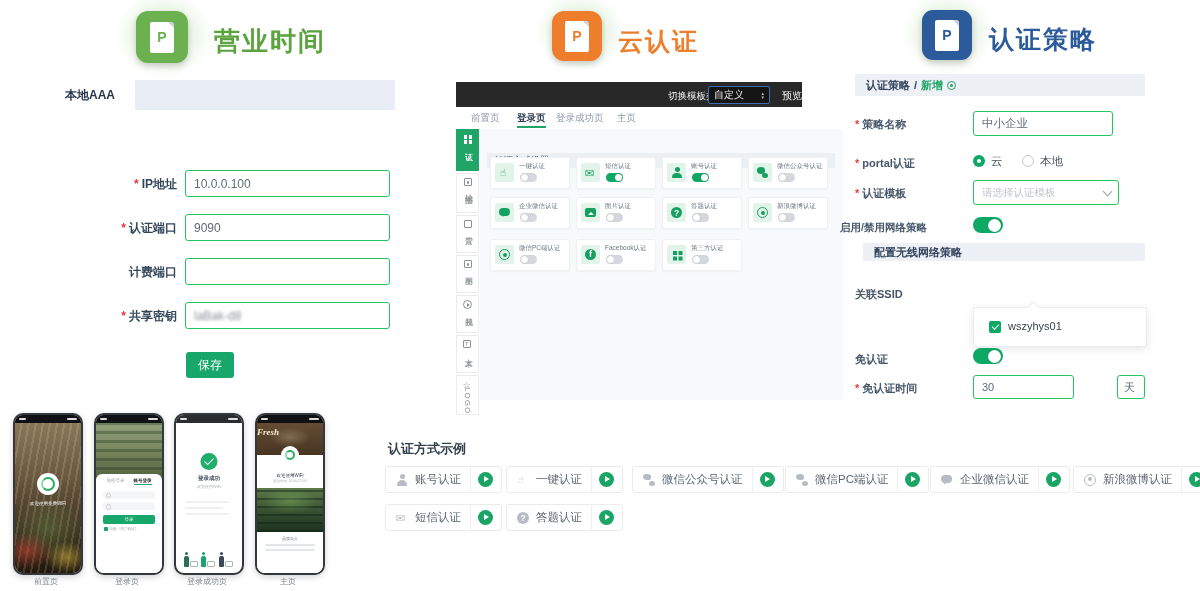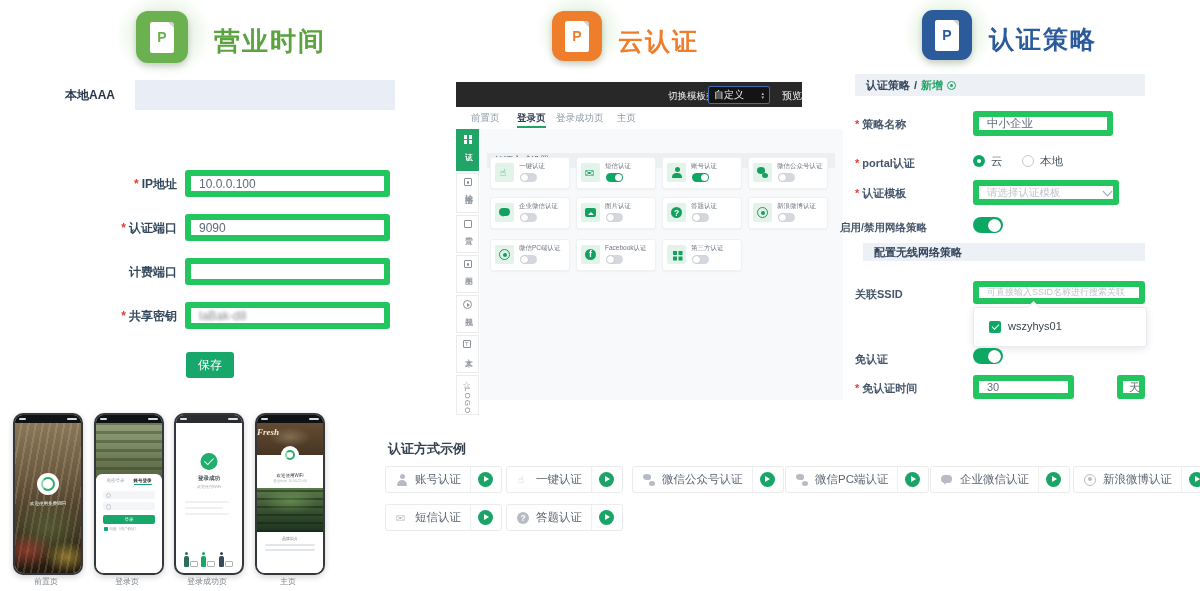--- a/index.html
+++ b/index.html
@@ -7,21 +7,21 @@
         font-family:"Liberation Sans","DejaVu Sans",sans-serif;color:#333;}
 
   
   .glow{position:absolute;border-radius:50%;background:radial-gradient(closest-side,rgba(150,205,130,.45),rgba(150,205,130,0));}
   .appicon{position:absolute;border-radius:12px;display:flex;align-items:center;justify-content:center;box-shadow:0 3px 6px rgba(0,0,0,.18);}
   .doc{position:relative;width:24px;height:31px;background:#fff;border-radius:2px;display:flex;align-items:center;justify-content:center;font-weight:bold;font-size:14px;}
   .doc::after{content:"";position:absolute;top:0;right:0;border-style:solid;border-width:0 6px 6px 0;border-color:transparent rgba(0,0,0,.18) transparent transparent;}
   .ptitle{position:absolute;font-weight:bold;font-size:26px;letter-spacing:2px;}
 
   
-  .input{position:absolute;background:#fff;border:6px solid #22c55e;border-radius:3px;font-size:12px;color:#5f6b77;display:flex;align-items:center;padding:0 8px;box-sizing:border-box;}
+  .input{position:absolute;background:#fff;border:1px solid #22c55e;border-radius:3px;font-size:12px;color:#5f6b77;display:flex;align-items:center;padding:0 8px;box-sizing:border-box;}
   .input .ph{color:#c0c4cc;}
   .blurred{filter:blur(1.6px);color:#8a8f96;}
   .req{color:#e23c39;margin-right:3px;}
   .flabel{position:absolute;text-align:right;font-size:12px;font-weight:bold;color:#33475b;}
 
   
   .tg{position:absolute;width:17px;height:9px;border-radius:5px;background:#d4d8de;}
   .tg::after{content:"";position:absolute;width:7px;height:7px;border-radius:50%;background:#fff;top:1px;left:1px;box-shadow:0 0 1px rgba(0,0,0,.35);}
   .tg.on{background:#0ea865;}
   .tg.on::after{left:9px;}
@@ -369,23 +369,20 @@
   <div class="chev" style="left:1104px;top:188px;"></div>
 
   <div class="rlabel" style="left:840px;top:221px;width:123px;font-size:10.5px;">启用/禁用网络策略</div>
   <div class="tg big on" style="left:973px;top:217px;"></div>
 
   <div class="hdrbar" style="left:863px;top:243px;width:282px;height:18px;">
     <span>配置无线网络策略</span>
   </div>
 
   <div class="rlabel" style="left:855px;top:287px;width:108px;">关联SSID</div>
-  <div class="input" style="left:973px;top:281px;width:172px;height:23px;font-size:9px;">
-      <span class="ph">可直接输入SSID名称进行搜索关联</span>
-    </div>
   <div class="popup" style="left:973px;top:307px;width:172px;height:38px;">
     <div class="cb" style="left:15px;top:13px;"></div>
     <div style="position:absolute;left:34px;top:12px;font-size:11px;color:#3a434c;">wszyhys01</div>
   </div>
 
   <div class="rlabel" style="left:855px;top:352px;width:108px;">免认证</div>
   <div class="tg big on" style="left:973px;top:348px;"></div>
 
   <div class="rlabel" style="left:855px;top:381px;width:108px;"><span class="req">*</span><span>免认证时间</span></div>
   <div class="input" style="left:973px;top:375px;width:101px;height:24px;font-size:11px;">

